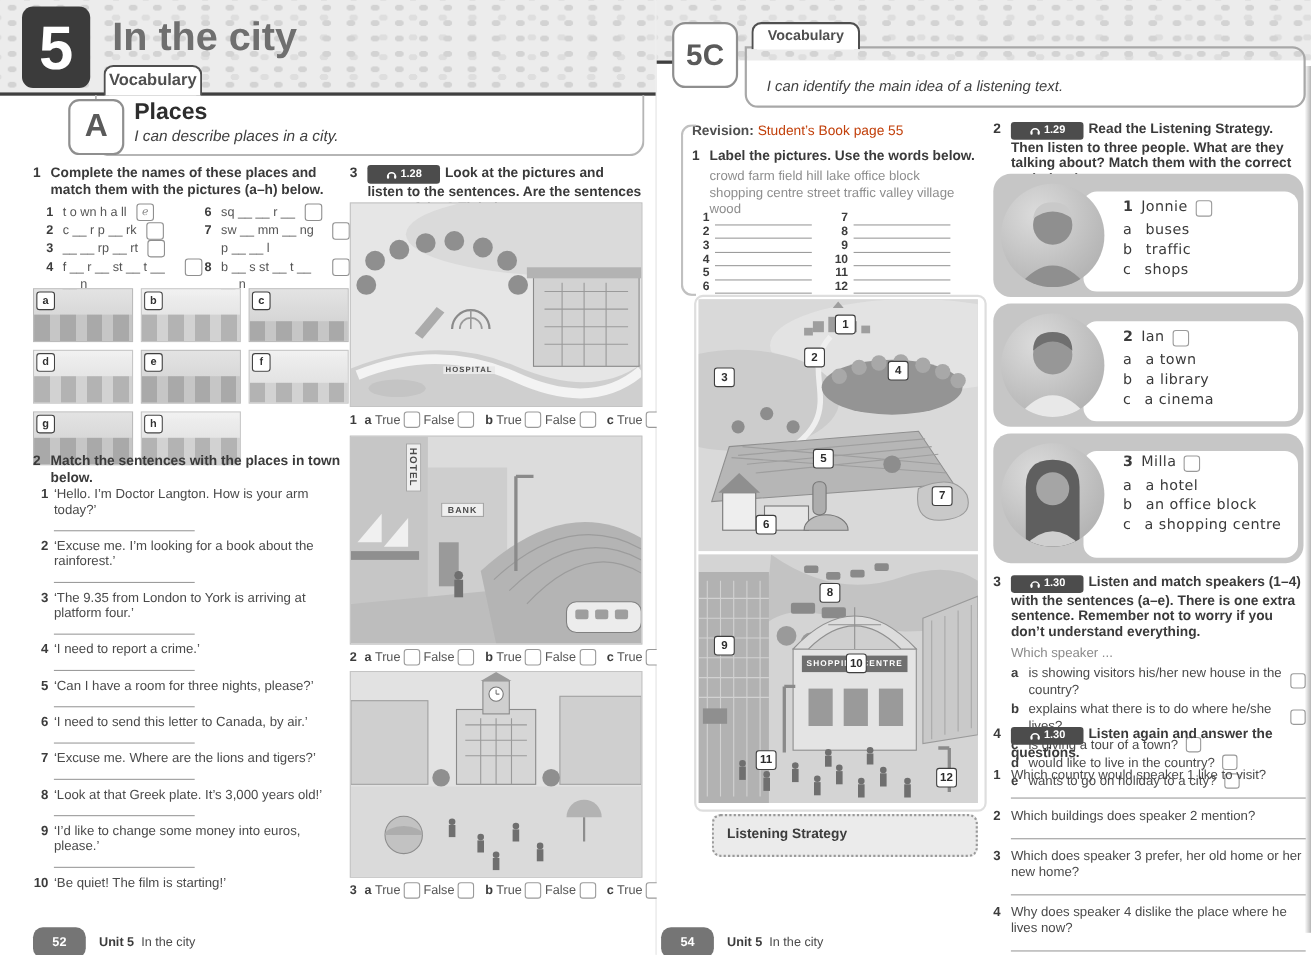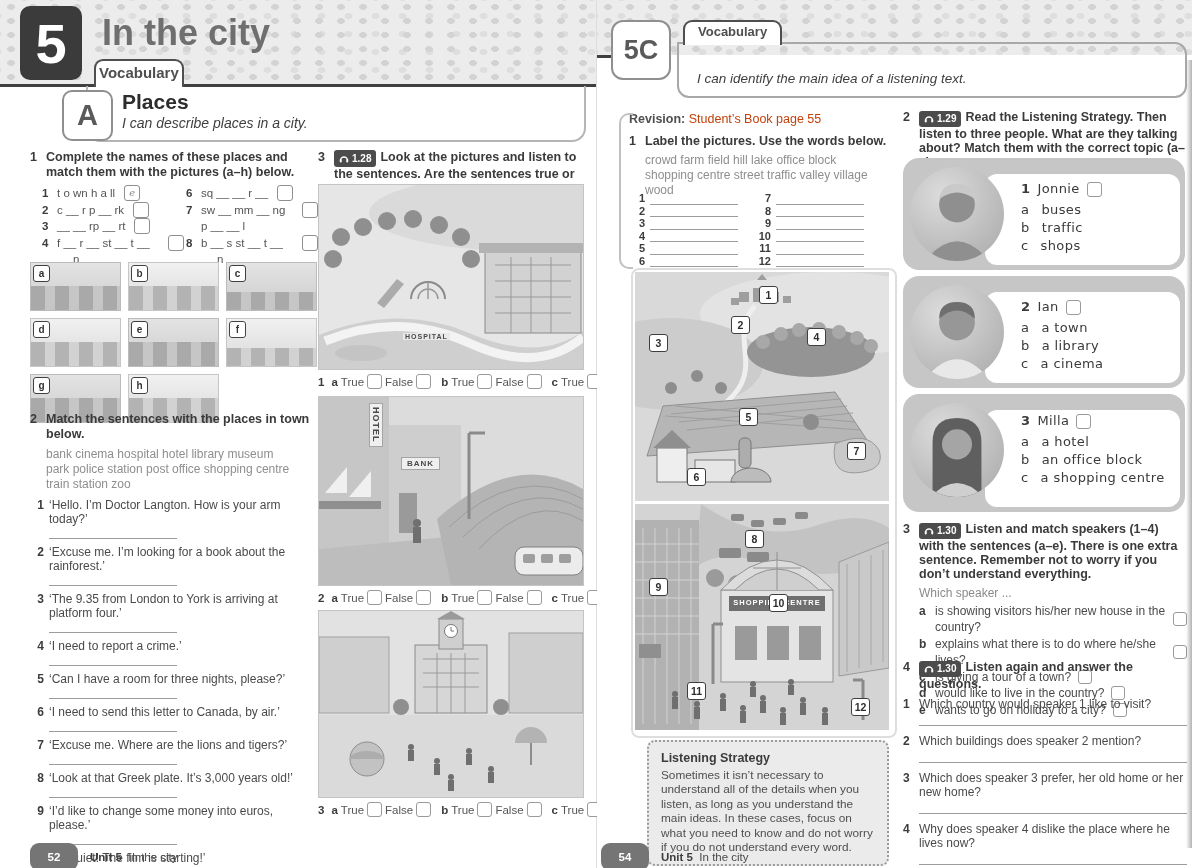--- a/index.html
+++ b/index.html
@@ -19,21 +19,21 @@
   .tab{position:absolute;background:#fff;border:2px solid #4f4f4f;border-bottom:none;
     border-radius:9px 9px 0 0;font-weight:700;color:#4f4f4f;padding:3px 3px 6px;z-index:3;}
   .panel{position:absolute;border:2px solid #b5b5b5;background:transparent;}
   .letter-box{position:absolute;background:#fff;border:2px solid #8f8f8f;border-radius:10px;
     display:flex;align-items:center;justify-content:center;font-weight:700;color:#5a5a5a;z-index:4;}
   .goal{font-style:italic;color:#3f3f3f;}
   
   .exh{display:flex;gap:6px;font-size:12.5px;line-height:15px;font-weight:700;color:#3a3a3a;}
   .exnum{flex:0 0 10px;}
   .audio{display:inline-flex;align-items:center;gap:3px;background:#4c4c4c;color:#fff;
-    border-radius:3px;padding:1px 5px;font-size:10px;font-weight:700;vertical-align:-2px;margin-right:4px;}
+    border-radius:3px;padding:1px 17px;font-size:10px;font-weight:700;vertical-align:-2px;margin-right:4px;}
   .audio svg{display:block;}
   .cb{display:inline-block;width:13px;height:13px;background:#fff;border:1.5px solid #9a9a9a;
     border-radius:3px;vertical-align:-3px;flex:none;}
   .wordbank{color:#8e8e8e;font-size:12px;line-height:15px;white-space:pre-line;}
   .blankline{border-bottom:1px solid #9c9c9c;height:11px;}
   
   .ex1-item{display:flex;gap:5px;font-size:11.5px;line-height:16.5px;color:#555;}
   .ex1-item .inum{flex:0 0 10px;}
   .ansbox{display:inline-block;min-width:14px;height:14px;background:#fff;border:1.5px solid #8f8f8f;
     border-radius:3px;margin-left:4px;vertical-align:-3px;text-align:center;
@@ -181,23 +181,20 @@
           <span class="tag">h</span>
         </div>
     </div>
   </div>
 
   <div style="position:absolute;left:30px;top:412px;width:286px;">
     <div class="exh">
         <span class="exnum">2</span>
       <span>Match the sentences with the places in town below.</span>
       </div>
-    <div class="wordbank" style="margin:5px 0 6px 16px;">bank   cinema   hospital   hotel   library   museum
-park   police station   post office   shopping centre
-train station   zoo</div>
     <div class="q">
         <span class="inum b">1</span>
         <span>‘Hello. I’m Doctor Langton. How is your arm today?’</span>
       </div>
       <div class="q-blank"></div>
     <div class="q">
         <span class="inum b">2</span>
         <span>‘Excuse me. I’m looking for a book about the rainforest.’</span>
       </div>
       <div class="q-blank"></div>
@@ -608,21 +605,20 @@
       <span class="co" style="left:110px;top:26px;">8</span>
       <span class="co" style="left:14px;top:74px;">9</span>
       <span class="co" style="left:134px;top:90px;">10</span>
       <span class="co" style="left:52px;top:178px;">11</span>
       <span class="co" style="left:216px;top:194px;">12</span>
     </div>
   </div>
 
   <div class="strategy" style="left:50px;top:740px;width:214px;">
     <div class="b" style="font-size:12.5px;margin-bottom:2px;">Listening Strategy</div>
-    <div>Sometimes it isn’t necessary to understand all of the details when you listen, as long as you understand the main ideas. In these cases, focus on what you need to know and do not worry if you do not understand every word.</div>
   </div>
 
   <div style="position:absolute;left:306px;top:110px;width:284px;">
     <div class="exh" style="line-height:14px;">
         <span class="exnum">2</span>
       <span><span class="audio">
             <svg width="10" height="9" viewBox="0 0 20 18">
               <path d="M3 13a7 7 0 0 1 14 0" stroke="#fff" stroke-width="2.6" fill="none"></path>
               <rect x="1.5" y="10" width="4" height="7" rx="2" fill="#fff"></rect>
               <rect x="14.5" y="10" width="4" height="7" rx="2" fill="#fff"></rect>

